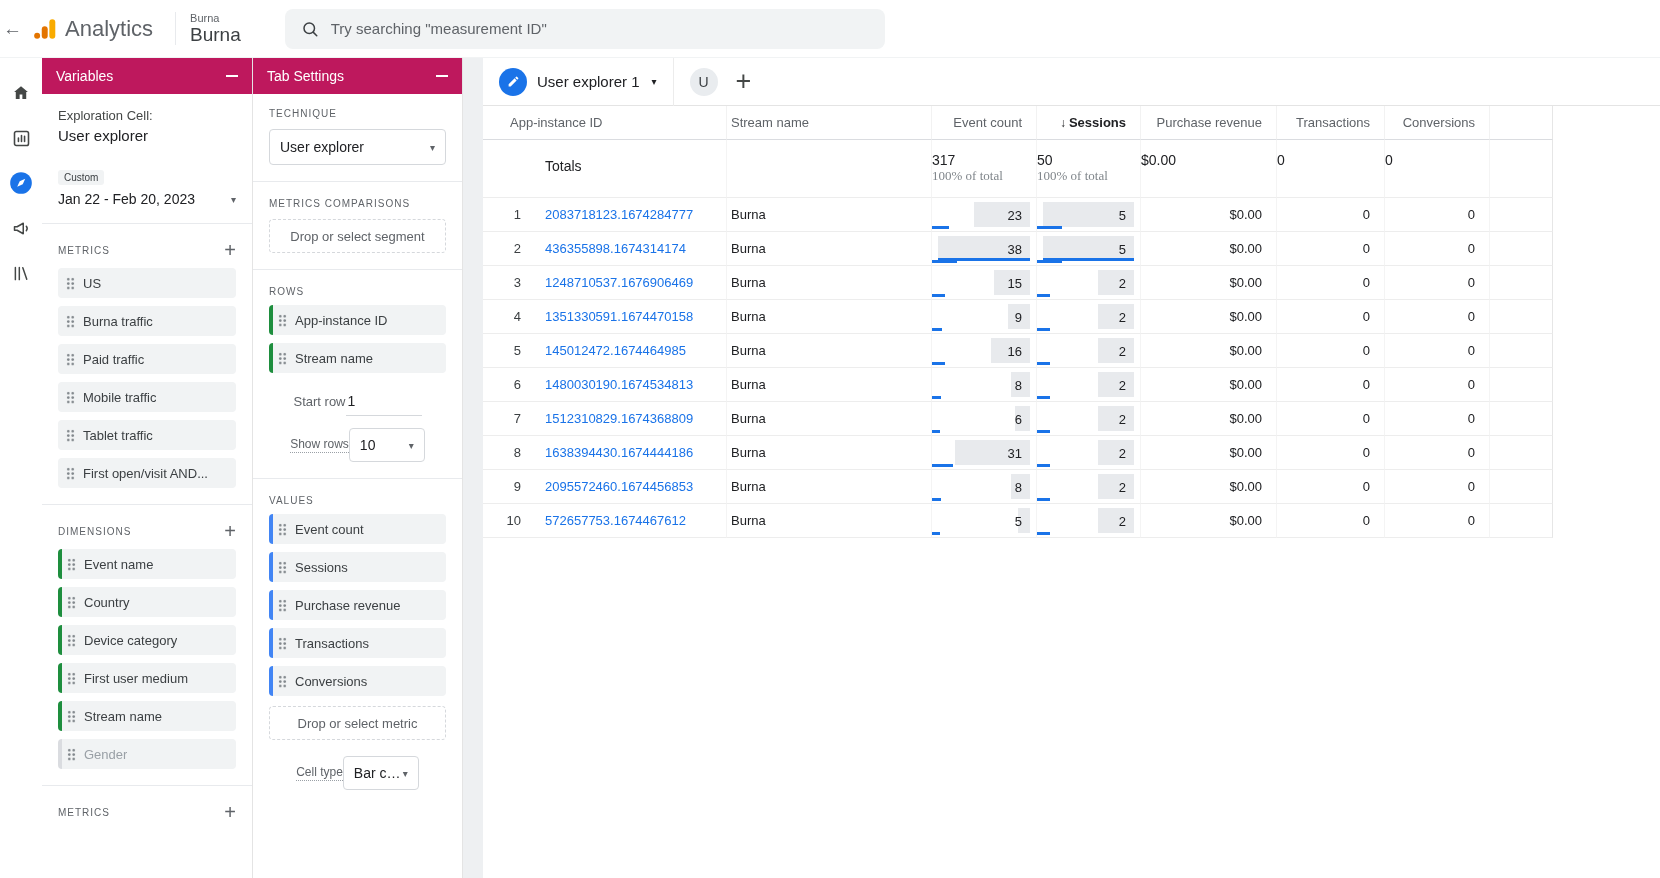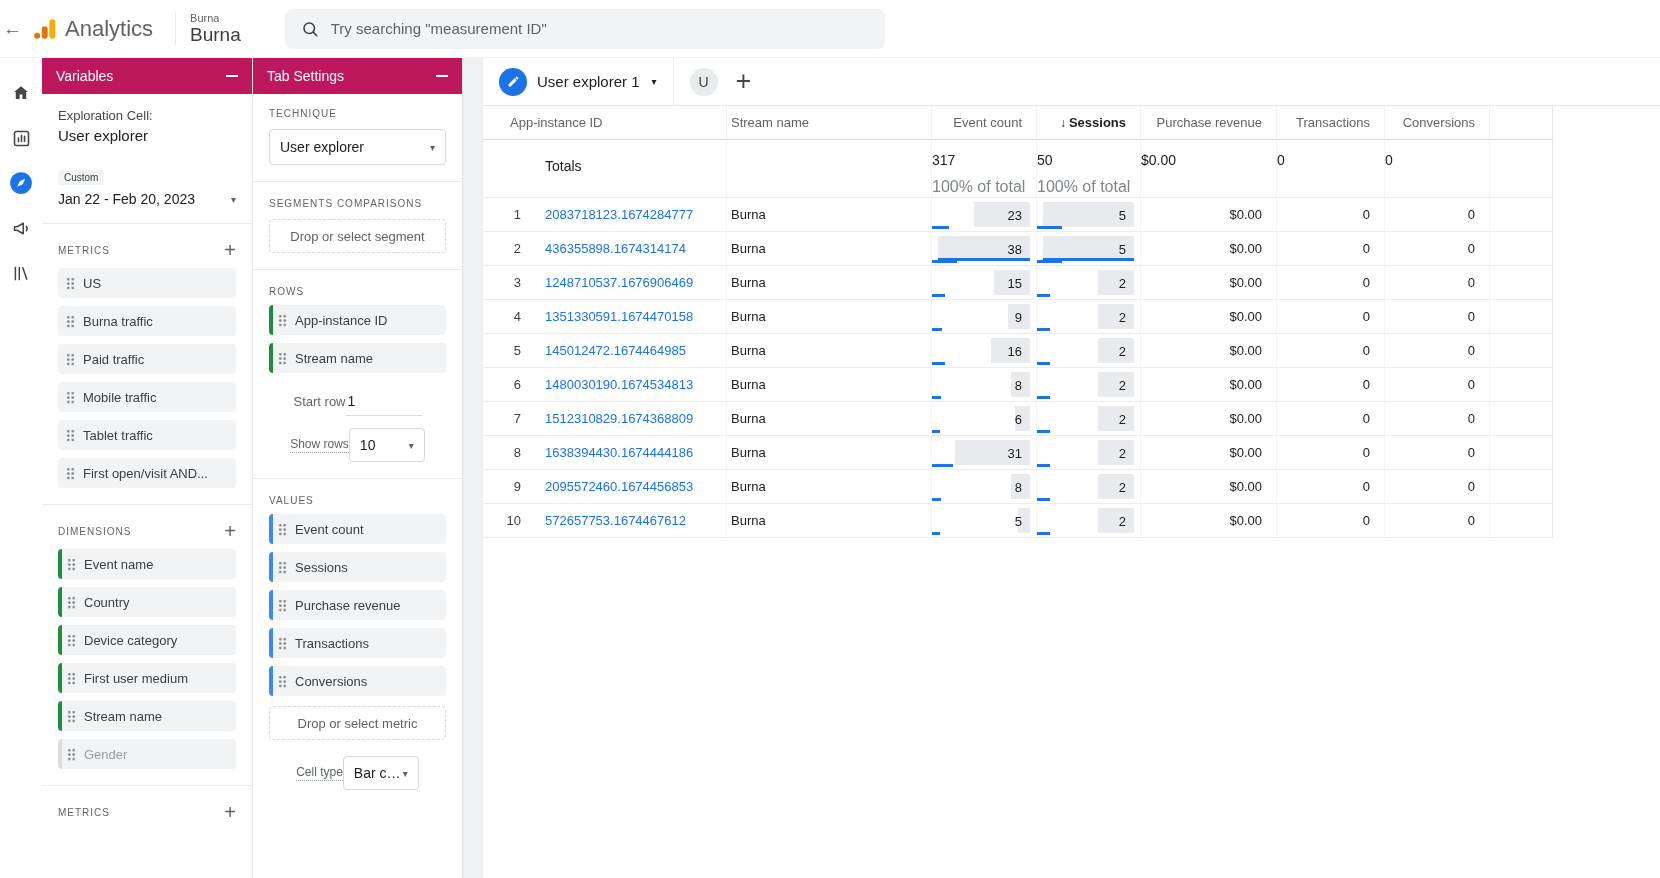--- a/index.html
+++ b/index.html
@@ -112,21 +112,21 @@
   .td-rev{width:136px;justify-content:flex-end;padding-right:14px;}
   .td-trans{width:108px;justify-content:flex-end;padding-right:14px;}
   .td-conv{width:105px;justify-content:flex-end;padding-right:14px;}
   .td-tail{width:63px;border-right:1px solid #e6e6e6;}
 
   .totals .td{height:58px;align-items:flex-start;}
   .totals .td-id{padding-top:18px;}
   .totals-label{font-size:14px;color:var(--txt);}
   .stack{flex-direction:column;align-items:flex-end;justify-content:flex-start;padding-top:12px;}
   .tot-val{font-size:14px;color:var(--txt);}
-  .tot-sub{font-size:16px;color:#80868b;margin-top:10px;}
+  .tot-sub{font-size:13px;color:#80868b;margin-top:0;font-family:Liberation Serif, serif;}
 
   .bar-cell{padding:0;}
   .bar-wrap{position:absolute;left:6px;right:6px;top:4px;bottom:4px;}
   .bar{position:absolute;right:0;top:0;bottom:0;background:var(--bar-grey);}
   .bar-num{position:absolute;right:8px;top:50%;transform:translateY(-50%);font-size:13px;color:var(--txt);}
   .dash{position:absolute;left:0;bottom:2px;height:3px;background:var(--accent);}
   .row--selected .bar{border-bottom:3px solid var(--accent);}
 </style>
 </head>
 <body>
@@ -284,21 +284,21 @@
   </div>
   <div class="panel-body">
     <div class="sec-label" style="margin-top:0;">TECHNIQUE</div>
     <div class="select full">
       <span class="sel-label">User explorer</span>
       <span class="caret">▾</span>
     </div>
 
     <div class="divider"></div>
     <div class="sec-head">
-      <span class="sec-label">SEGMENTS COMPARISONS</span>
+      <span class="sec-label">METRICS COMPARISONS</span>
     </div>
     <div class="dropzone">Drop or select segment</div>
 
     <div class="divider"></div>
     <div class="sec-head">
       <span class="sec-label">ROWS</span>
     </div>
     <div>
 
     <div class="chip chip--dim">

